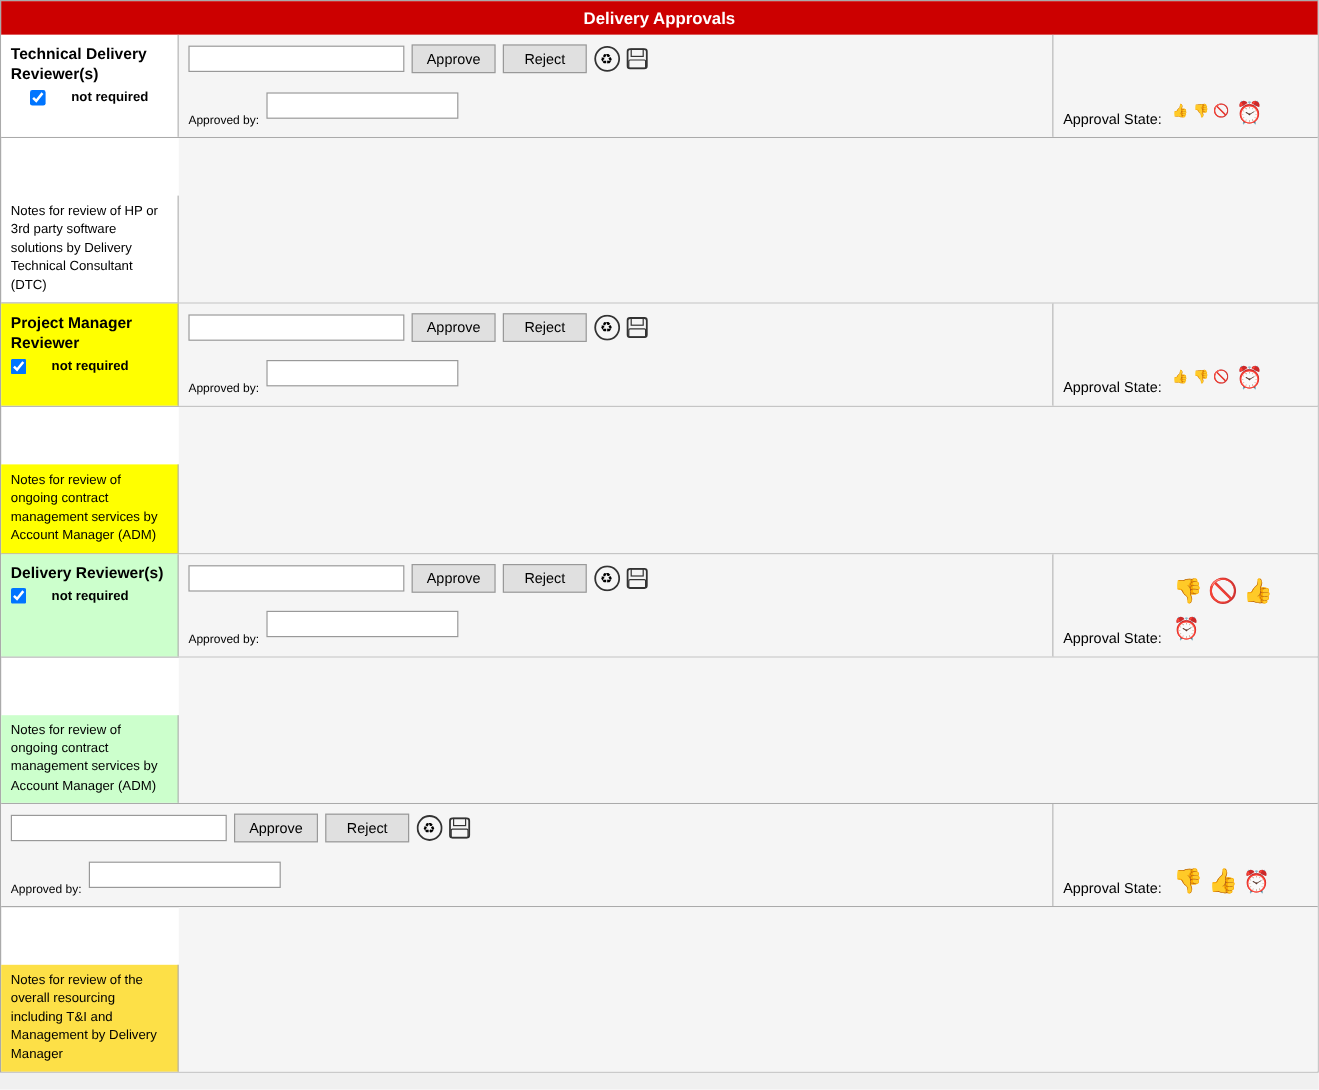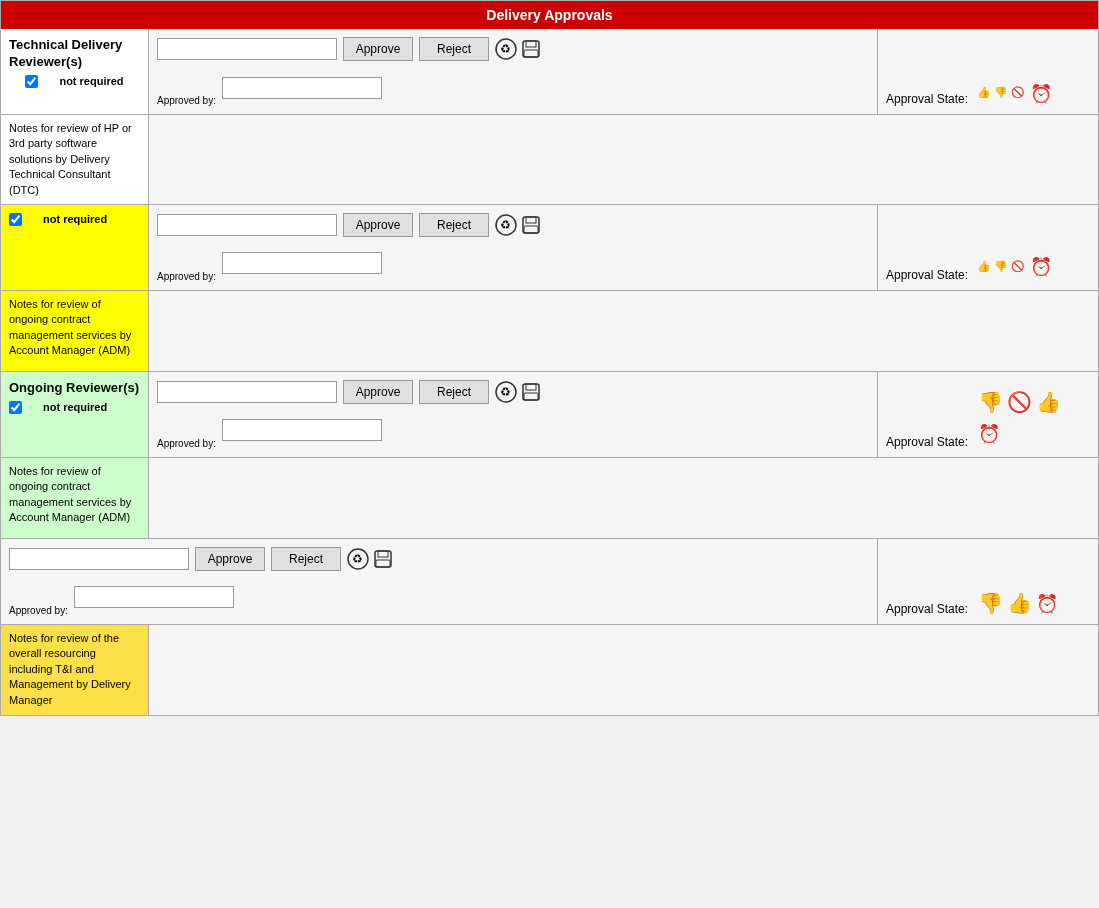--- a/index.html
+++ b/index.html
@@ -124,20 +124,21 @@
       border-bottom: 1px solid #aaa;
     }
 
     .notes-label-cell {
       width: 148px;
       min-width: 148px;
       padding: 6px 8px;
       border-right: 1px solid #aaa;
       font-size: 11px;
       line-height: 1.4;
+      margin-top: 48px;
     }
 
     .notes-label-cell.yellow { background: #ffff00; }
     .notes-label-cell.green { background: #ccffcc; }
     .notes-label-cell.blue { background: #fde047; }
 
     .notes-content-cell {
       flex: 1;
       min-height: 80px;
       background: #f5f5f5;
@@ -220,20 +221,21 @@
 
   <div class="notes-row">
     <div class="notes-label-cell white">
       <span>Notes for review of HP or 3rd party software solutions by Delivery Technical Consultant (DTC)</span>
     </div>
     <div class="notes-content-cell"></div>
   </div>
 
   <div class="section-row">
     <div class="label-cell yellow">
+      <div class="title">Project Manager Reviewer</div>
       <div class="not-required">
         <input type="checkbox" checked="" style="">
         <span>not required</span>
       </div>
     </div>
     <div class="content-cell">
       <div class="top-row">
         <input type="text" class="text-input" style="">
         <button class="approve-btn">Approve</button>
         <button class="reject-btn">Reject</button>
@@ -277,21 +279,21 @@
 
   <div class="notes-row">
     <div class="notes-label-cell yellow">
       <span>Notes for review of ongoing contract management services by Account Manager (ADM)</span>
     </div>
     <div class="notes-content-cell"></div>
   </div>
 
   <div class="section-row">
     <div class="label-cell green">
-      <div class="title">Ongoing Reviewer(s)</div>
+      <div class="title">Delivery Reviewer(s)</div>
       <div class="not-required">
         <input type="checkbox" checked="" style="">
         <span>not required</span>
       </div>
     </div>
     <div class="content-cell">
       <div class="top-row">
         <input type="text" class="text-input" style="">
         <button class="approve-btn">Approve</button>
         <button class="reject-btn">Reject</button>

